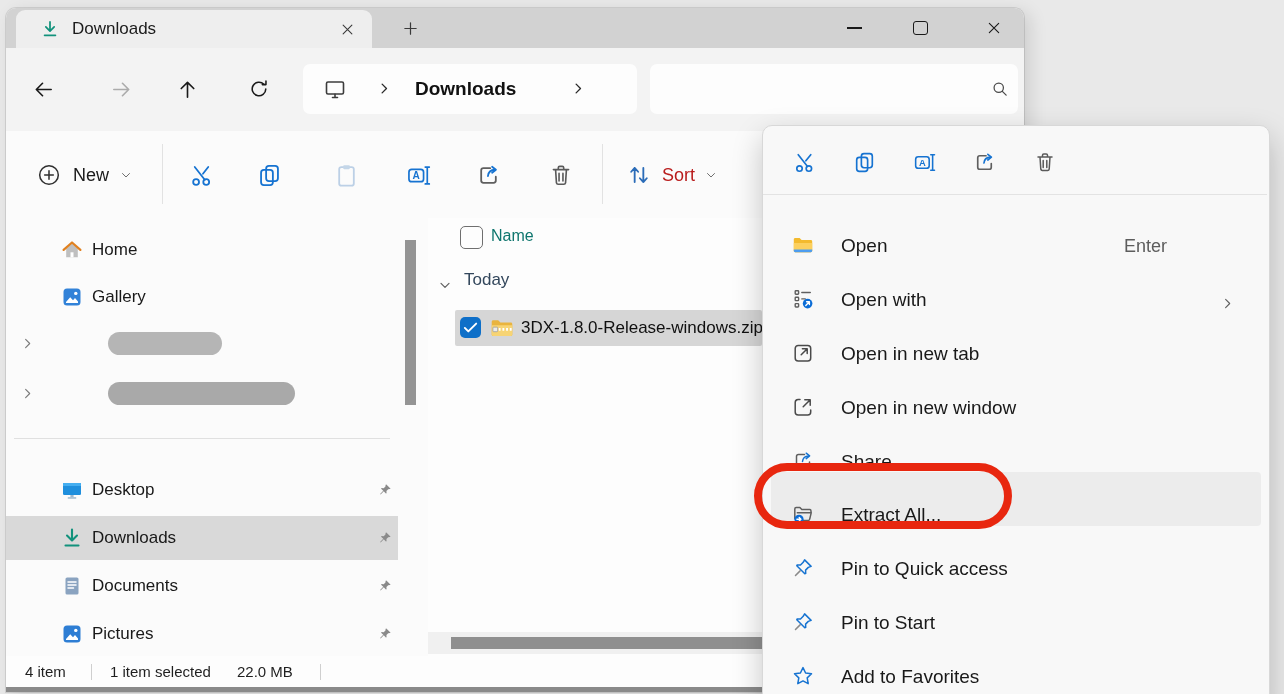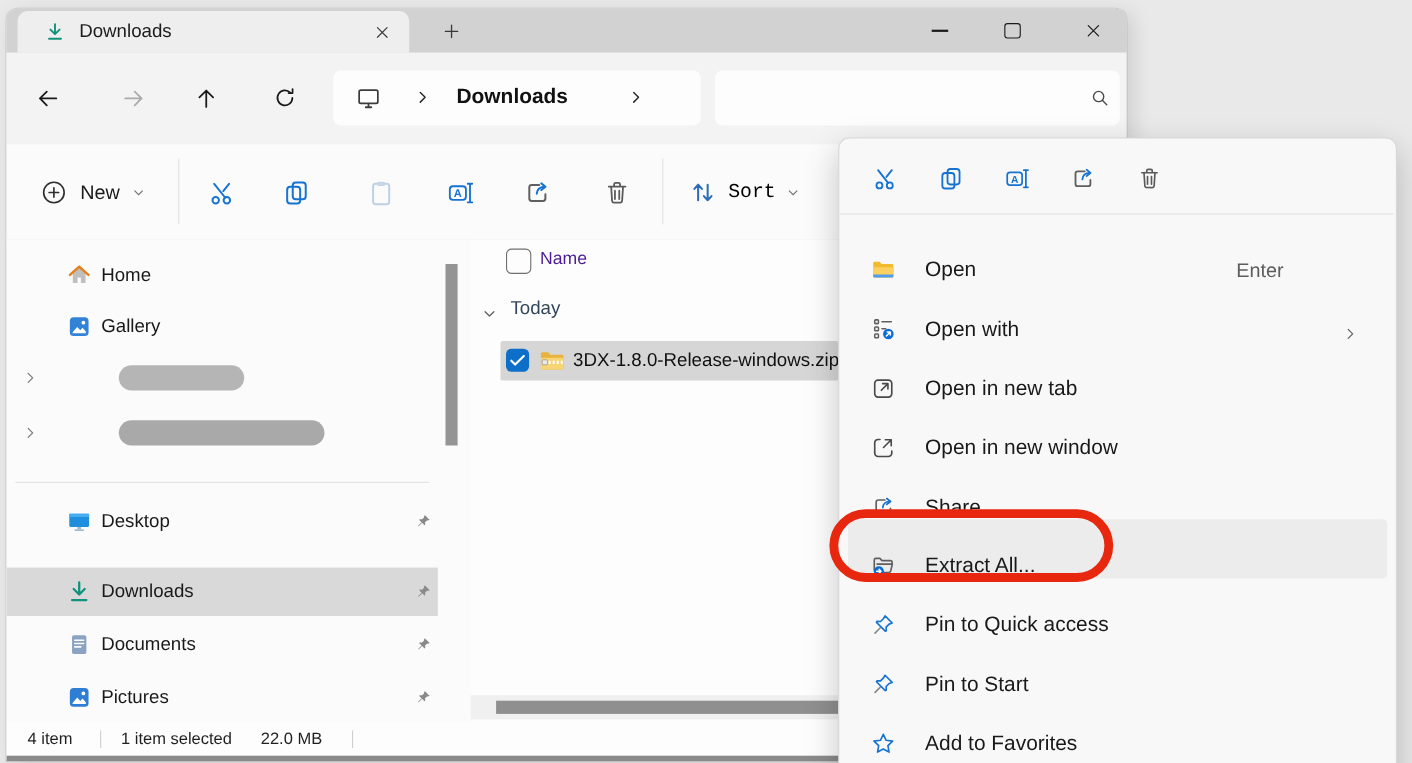--- a/index.html
+++ b/index.html
@@ -29,38 +29,38 @@
        font-family:"Liberation Sans",sans-serif;font-size:18px;color:#333;}
   .searchbar input::placeholder{color:#757575;opacity:1;}
 
   
   .toolbar{position:absolute;left:0;top:123px;width:1018px;height:87px;background:#fbfbfb;border-bottom:1px solid #e7e7e7;}
   .tbtn{position:absolute;top:27px;width:34px;height:34px;display:flex;align-items:center;justify-content:center;border-radius:5px;}
   .tb-div{position:absolute;top:13px;width:1px;height:60px;background:#e2e2e2;}
   .newbtn{position:absolute;left:22px;top:23px;height:42px;display:flex;align-items:center;gap:11px;padding:0 8px;border-radius:5px;}
   .newbtn .lbl{font-size:18px;color:#1a1a1a;}
   .sortbtn{position:absolute;left:614px;top:23px;height:42px;display:flex;align-items:center;gap:10px;padding:0 6px;border-radius:5px;}
-  .sortbtn .lbl{font-size:18px;color:#000000;font-family:Liberation Mono, monospace;}
+  .sortbtn .lbl{font-size:18px;color:#b91c1c;}
 
   
   .sidebar{position:absolute;left:0;top:210px;width:422px;height:438px;background:#fbfbfb;}
   .side-item{position:absolute;left:0;width:392px;height:42px;}
   .side-item .ic{position:absolute;left:54px;top:9px;}
   .side-item .lbl{position:absolute;left:86px;top:0;line-height:42px;font-size:17px;color:#191919;}
   .side-item .pin{position:absolute;left:372px;top:13px;}
   .side-sel{position:absolute;left:0;top:298px;width:392px;height:44px;background:#d9d9d9;}
   .pill{position:absolute;border-radius:12px;}
   .tree-chev{position:absolute;left:14px;}
   .side-div{position:absolute;left:8px;top:220px;width:376px;height:1px;background:#e0e0e0;}
   .vscroll{position:absolute;left:399px;top:22px;width:11px;height:165px;background:#949494;}
 
   
   .filelist{position:absolute;left:422px;top:210px;width:596px;height:438px;background:#fdfdfd;}
   .hdr-check{position:absolute;left:32px;top:8px;width:21px;height:21px;border:1.6px solid #6f6f6f;border-radius:5px;background:#fdfdfd;}
-  .hdr-name{position:absolute;left:63px;top:9px;font-size:16px;color:#4c1d95;}
+  .hdr-name{position:absolute;left:63px;top:9px;font-size:16px;color:#0f766e;}
   .group-chev{position:absolute;left:9px;top:59px;}
   .group-lbl{position:absolute;left:36px;top:52px;font-size:17px;color:#33475c;}
   .frow{position:absolute;left:27px;top:92px;width:307px;height:36px;background:#d6d6d6;border-radius:2px;}
   .frow .chk{position:absolute;left:5px;top:7px;width:21px;height:21px;background:#0e6fc8;border-radius:5px;}
   .frow .fic{position:absolute;left:34px;top:5px;}
   .frow .fname{position:absolute;left:66px;top:0;line-height:36px;font-size:17px;color:#101010;white-space:nowrap;}
   .htrack{position:absolute;left:0px;top:414px;width:334px;height:22px;background:#f0f0f0;}
   .hthumb{position:absolute;left:23px;top:5px;width:311px;height:12px;background:#8f8f8f;}
 
   
@@ -273,21 +273,21 @@
 
     <div class="tree-chev" style="top:168px;">
       <svg width="15" height="15" viewBox="0 0 24 24" fill="none" stroke="#7a7a7a" stroke-width="1.8" stroke-linecap="round" stroke-linejoin="round">
           <path d="M9 5.5L15.5 12 9 18.5"></path>
         </svg>
     </div>
     <div class="pill" style="left:102px;top:164px;width:187px;height:23px;background:#a9a9a9;"></div>
 
     <div class="side-div"></div>
 
-    <div class="side-item" style="top:235px;text-align:center;">
+    <div class="side-item" style="top:251px;text-align:center;">
       <span class="ic">
         <svg width="24" height="24" viewBox="0 0 24 24">
             <rect x="3" y="5" width="18" height="12" rx="1.3" fill="#1f8fdd"></rect>
             <path d="M3 5h18v3H3z" fill="#45aef0"></path>
             <rect x="10.4" y="17" width="3.2" height="2.2" fill="#9fb9ce"></rect>
             <rect x="7.8" y="19.2" width="8.4" height="1.5" fill="#9fb9ce"></rect>
           </svg>
       </span>
       <span class="lbl">Desktop</span>
       <span class="pin">

